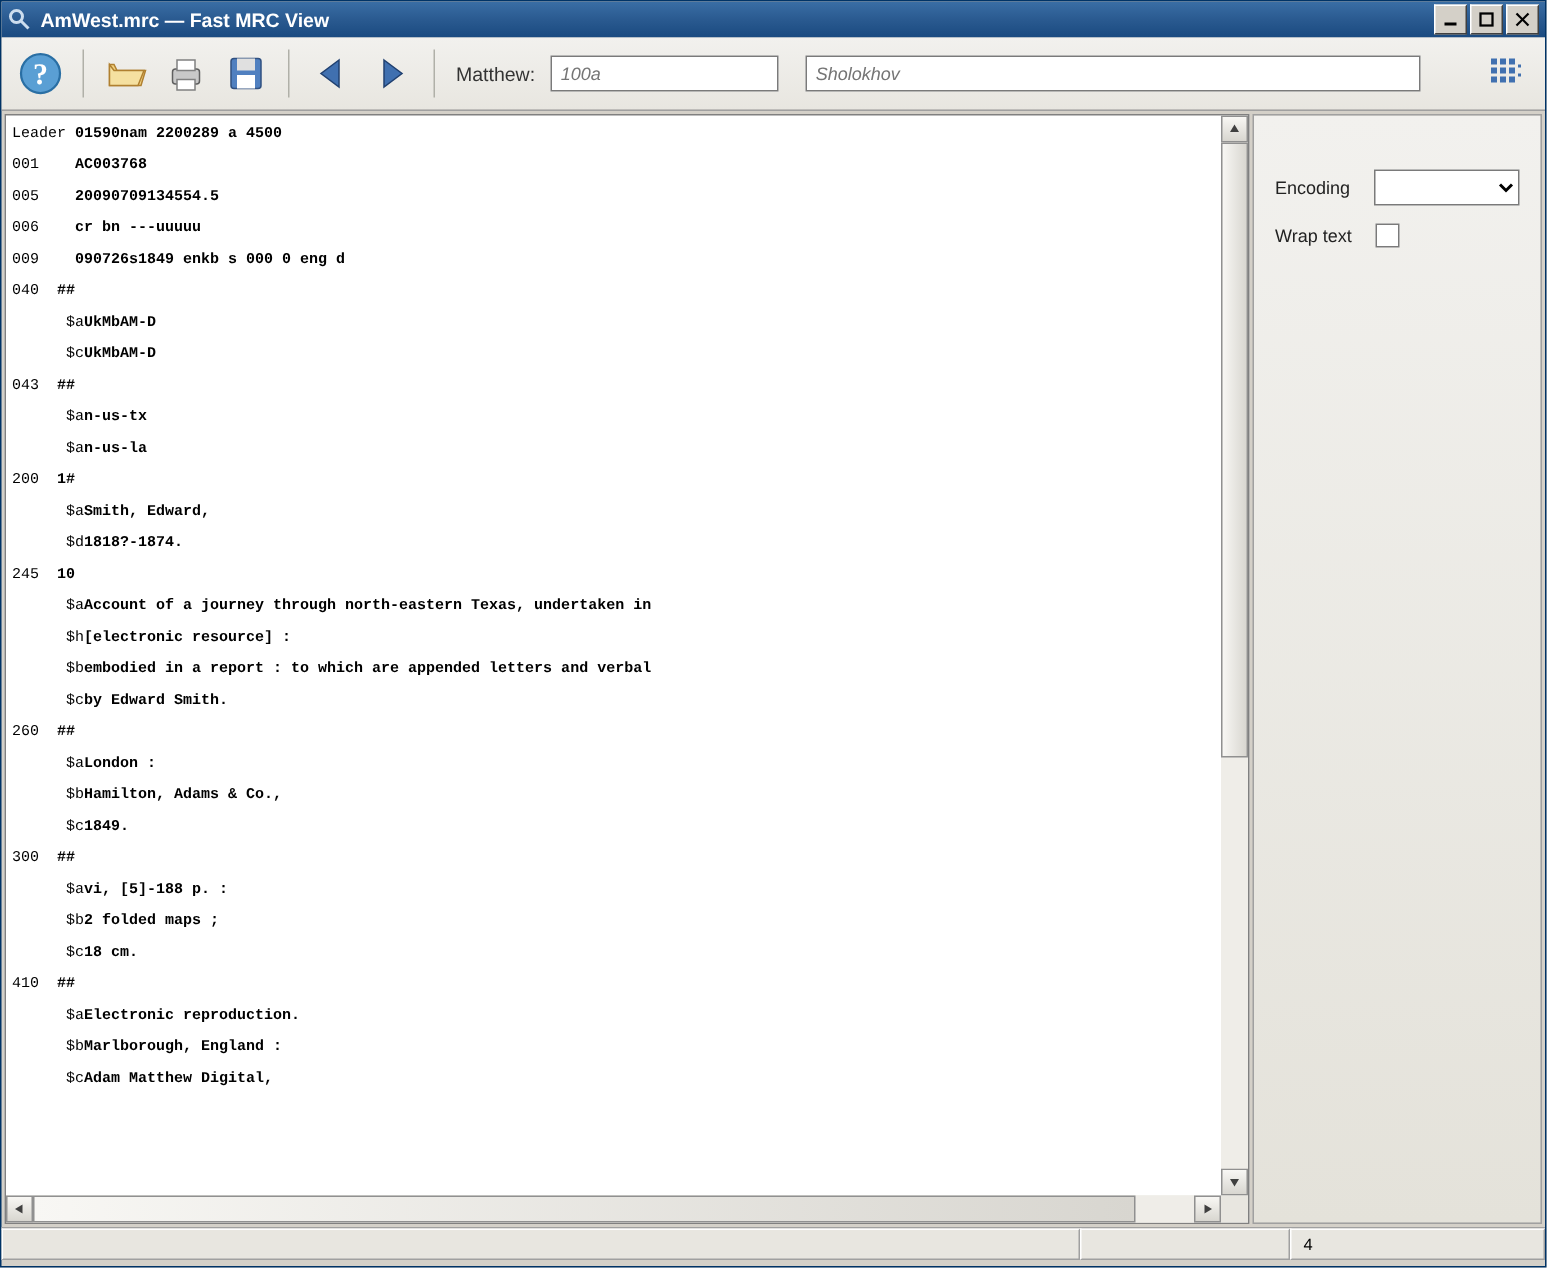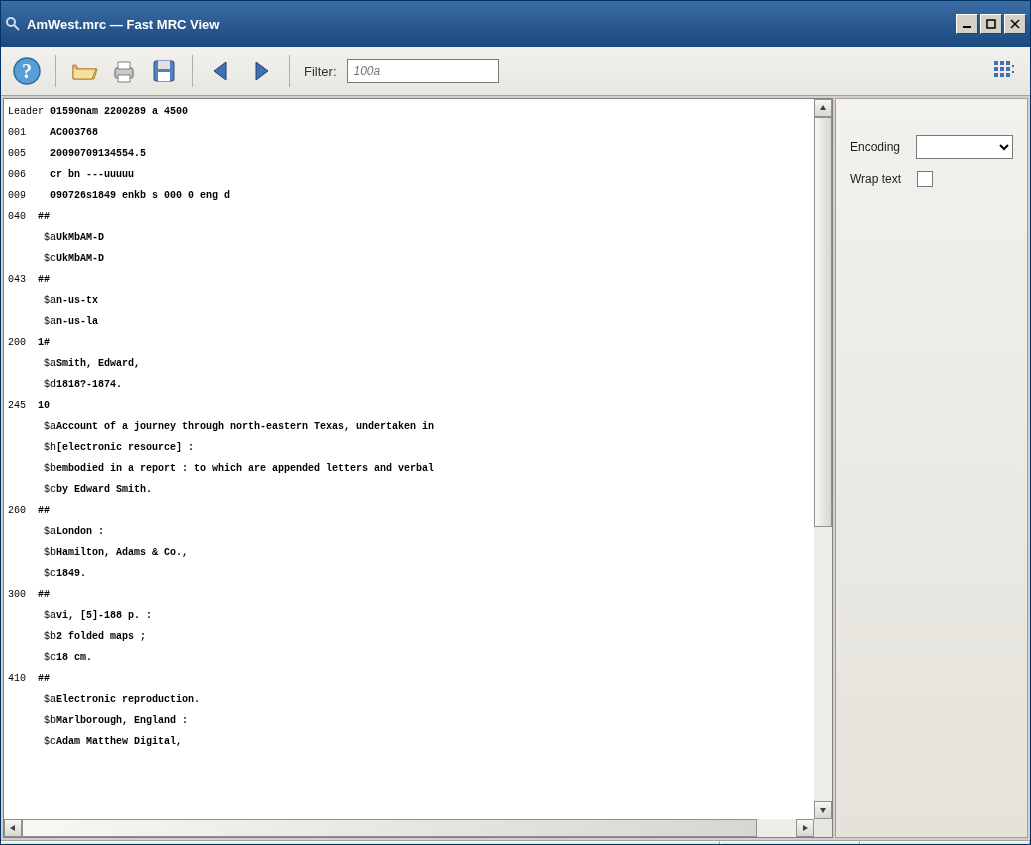--- a/index.html
+++ b/index.html
@@ -6,21 +6,21 @@
   body {
     font-family: Tahoma, sans-serif;
     font-size: 11px;
     background: #d4d0c8;
     width: 1031px;
     height: 845px;
     overflow: hidden;
     border: 1px solid #003366;
   }
   .titlebar {
-    height: 46px;
+    height: 24px;
     background: linear-gradient(to bottom, #3a6ea5 0%, #2a5a90 50%, #1a4a80 100%);
     display: flex;
     align-items: center;
     padding: 12px 4px;
     color: white;
     font-weight: bold;
     font-size: 13px;
   }
   .titlebar-icon {
     width: 16px; height: 16px;
@@ -246,22 +246,23 @@
     <svg width="24" height="24" viewBox="0 0 24 24">
         <path d="M17 3 L5 12 L17 21 Z" fill="#4070b0" stroke="#204070"></path>
       </svg>
   </div>
   <div class="tb-btn">
     <svg width="24" height="24" viewBox="0 0 24 24">
         <path d="M7 3 L19 12 L7 21 Z" fill="#4070b0" stroke="#204070"></path>
       </svg>
   </div>
   <div class="tb-sep"></div>
-  <span class="filter-label">Filter:</span>
+  <span class="filter-label">Matthew:</span>
   <input class="filter-input" placeholder="100a" style="">
+  <input class="search-input" placeholder="Sholokhov" style="">
   <div class="tb-spacer"></div>
   <div class="tb-btn">
     <svg width="26" height="26" viewBox="0 0 26 26">
       <rect x="3" y="3" width="4" height="4" fill="#4070b0"></rect>
         <rect x="9" y="3" width="4" height="4" fill="#4070b0"></rect>
         <rect x="15" y="3" width="4" height="4" fill="#4070b0"></rect>
       <rect x="3" y="9" width="4" height="4" fill="#4070b0"></rect>
         <rect x="9" y="9" width="4" height="4" fill="#4070b0"></rect>
         <rect x="15" y="9" width="4" height="4" fill="#4070b0"></rect>
       <rect x="3" y="15" width="4" height="4" fill="#4070b0"></rect>

